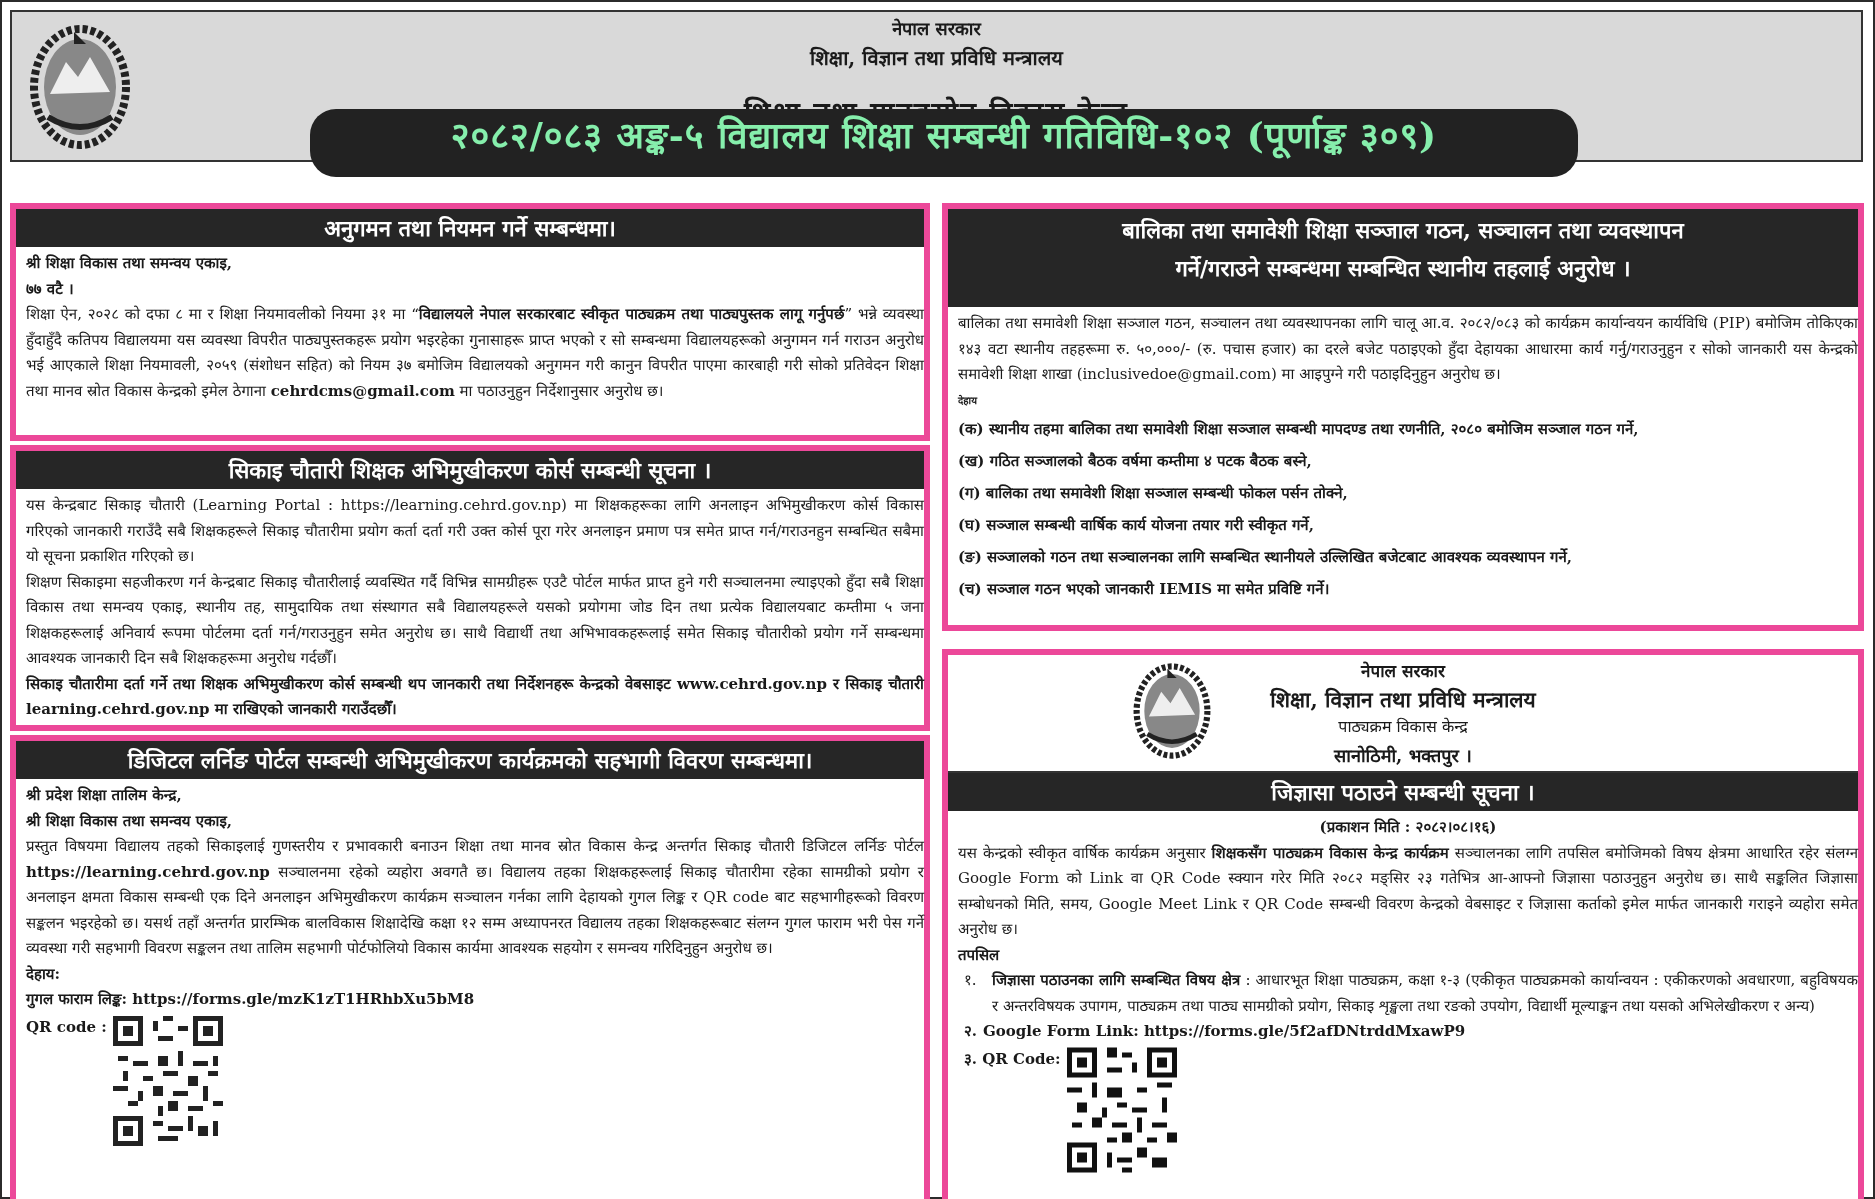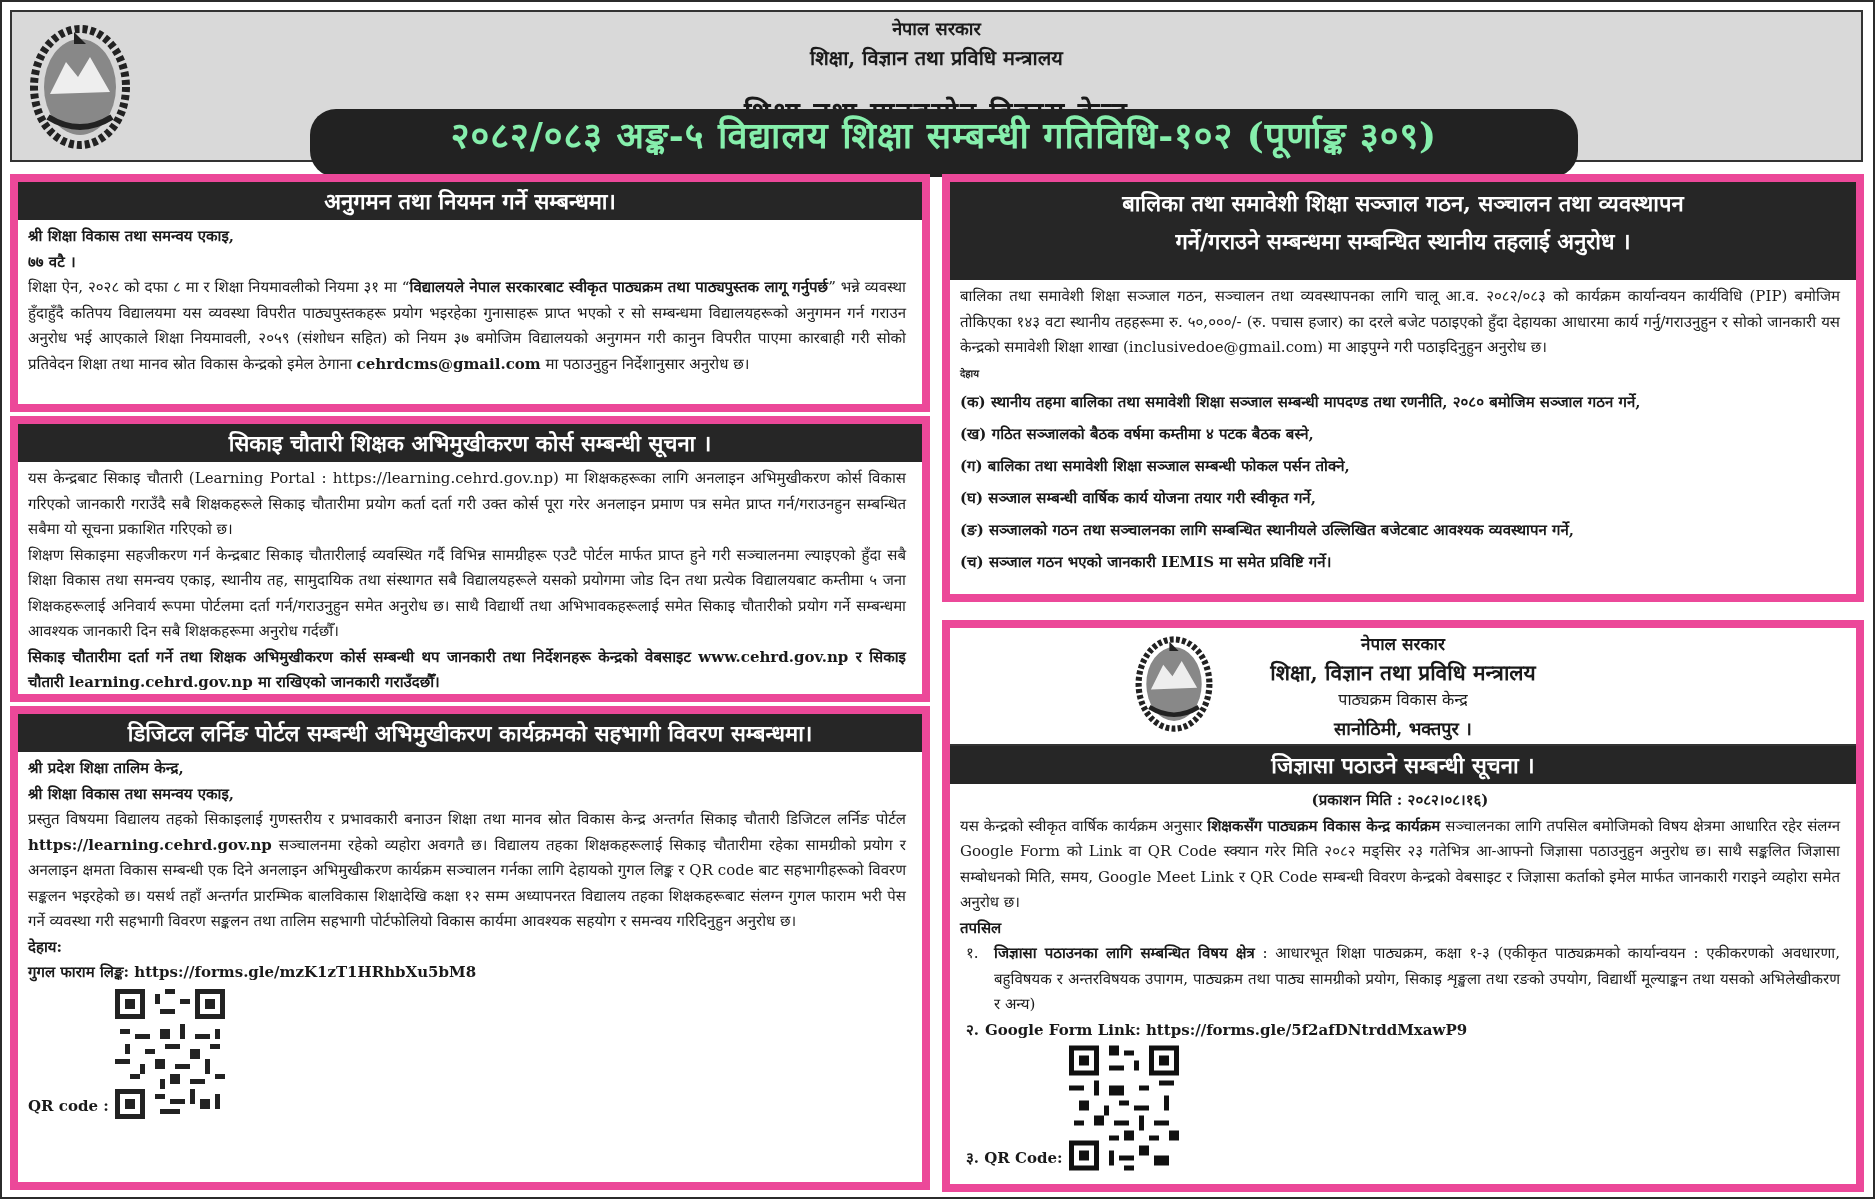--- a/index.html
+++ b/index.html
@@ -15,31 +15,31 @@
   }
   .emblem { position:absolute; left:16px; top:10px; width:104px; height:130px; }
   .h-line1 { position:absolute; left:0; right:0; top:4px; text-align:center; font-size:18px; font-weight:bold; }
   .h-line2 { position:absolute; left:0; right:0; top:32px; text-align:center; font-size:20px; font-weight:bold; }
   .h-line3 { position:absolute; left:0; right:0; top:80px; text-align:center; font-size:28px; font-weight:bold; letter-spacing:2px; }
   .h-banner {
     position:absolute; left:298px; top:97px; width:1268px; height:68px; background:#222; color:#86efac;
     border-radius:26px; text-align:center; font-size:36px; font-weight:bold; line-height:52px; letter-spacing:1px;
   }
   
-  .panel { position:absolute; border:8px solid #ec4899; box-sizing:border-box; background:#fff; }
+  .panel { position:absolute; border:6px solid #ec4899; box-sizing:border-box; background:#fff;margin-top:29px; }
   .panel-head {
     background:#262626; color:#fff; text-align:center; font-weight:bold; font-size:22px;
     line-height:38px; padding:0 8px;
   }
-  .panel-body { padding:4px 16px 4px 10px; font-size:15px; line-height:25.5px; text-align:justify; }
+  .panel-body { padding:4px 0 4px 10px; font-size:15px; line-height:25.5px; text-align:justify; }
   .b { font-weight:bold; }
   p { margin:0; }
   .ol-item { margin:0 0 8px 0; font-size:15px; line-height:24px; }
   .qr { display:inline-block; vertical-align:top; background:#fff; }
-  .qr-row { display:flex; align-items:flex-end; gap:6px; margin-top:2px; }
+  .qr-row { display:flex; align-items:flex-start; gap:6px; margin-top:2px; }
   .center { text-align:center; }
   .sub-head-block { position:relative; height:116px; border-bottom:2px solid #333; }
   .sub-emblem { position:absolute; left:183px; top:6px; width:82px; height:100px; }
   .sh1 { position:absolute; left:0; right:0; top:4px; text-align:center; font-size:17px; font-weight:bold; }
   .sh2 { position:absolute; left:0; right:0; top:30px; text-align:center; font-size:21px; font-weight:bold; }
   .sh3 { position:absolute; left:0; right:0; top:60px; text-align:center; font-size:16px; font-weight:normal; }
   .sh4 { position:absolute; left:0; right:0; top:88px; text-align:center; font-size:18px; font-weight:bold; }
 </style>
 </head>
 <body>

